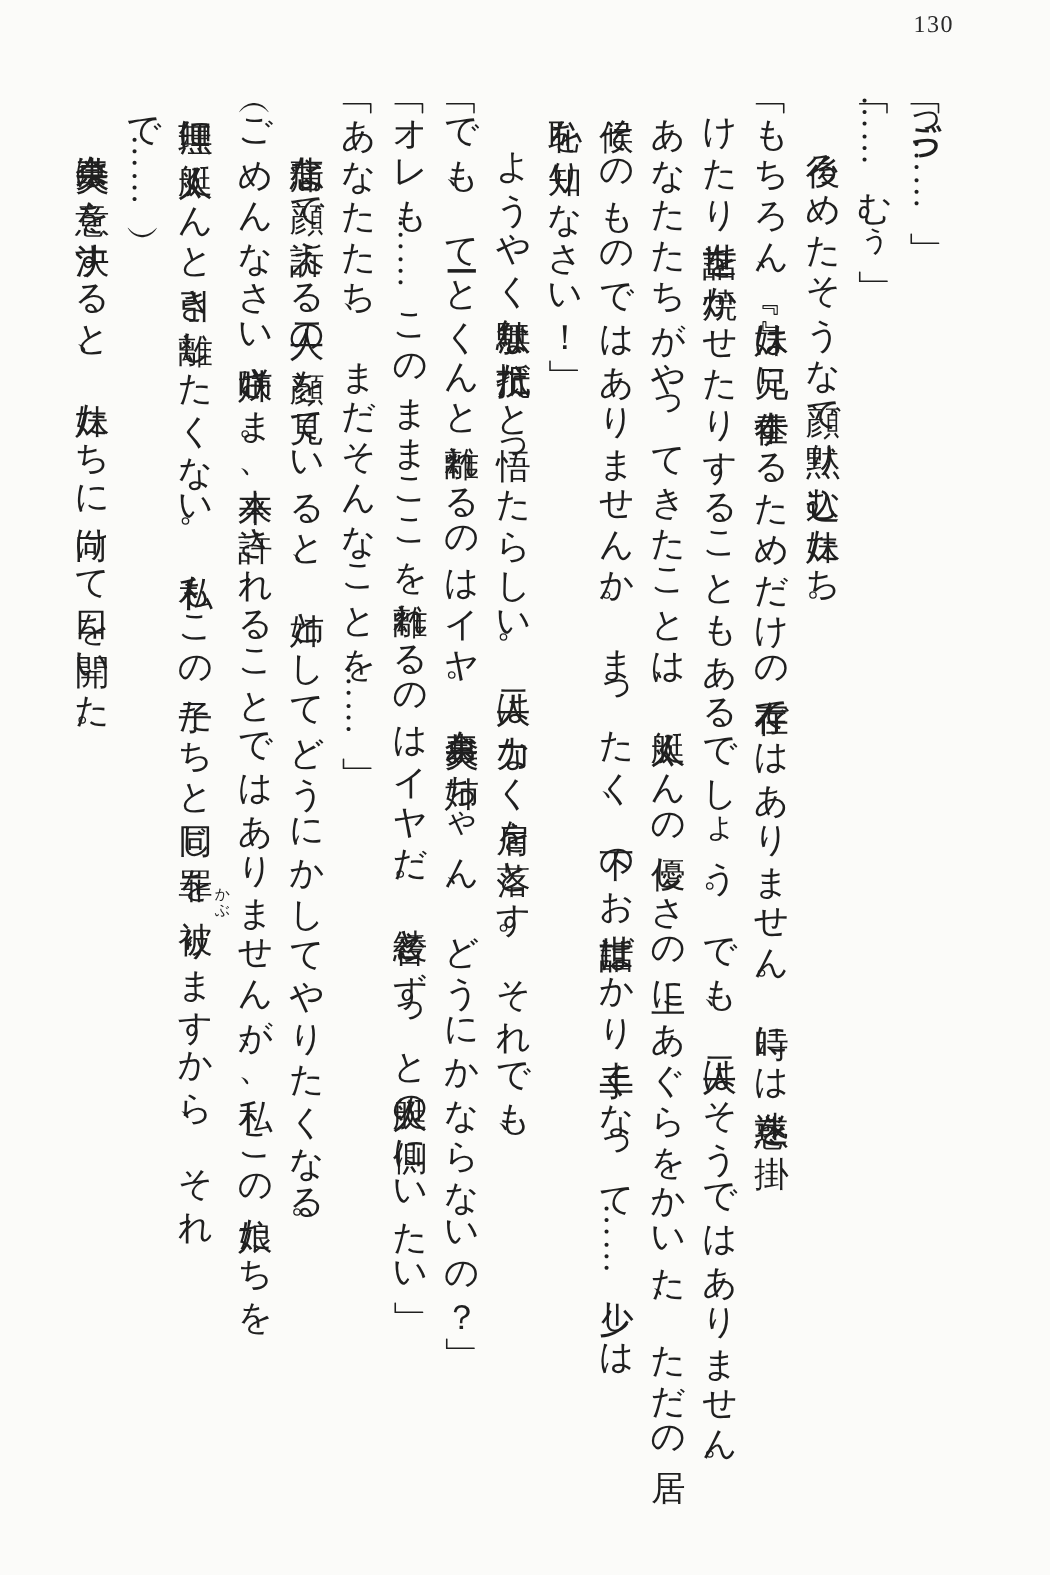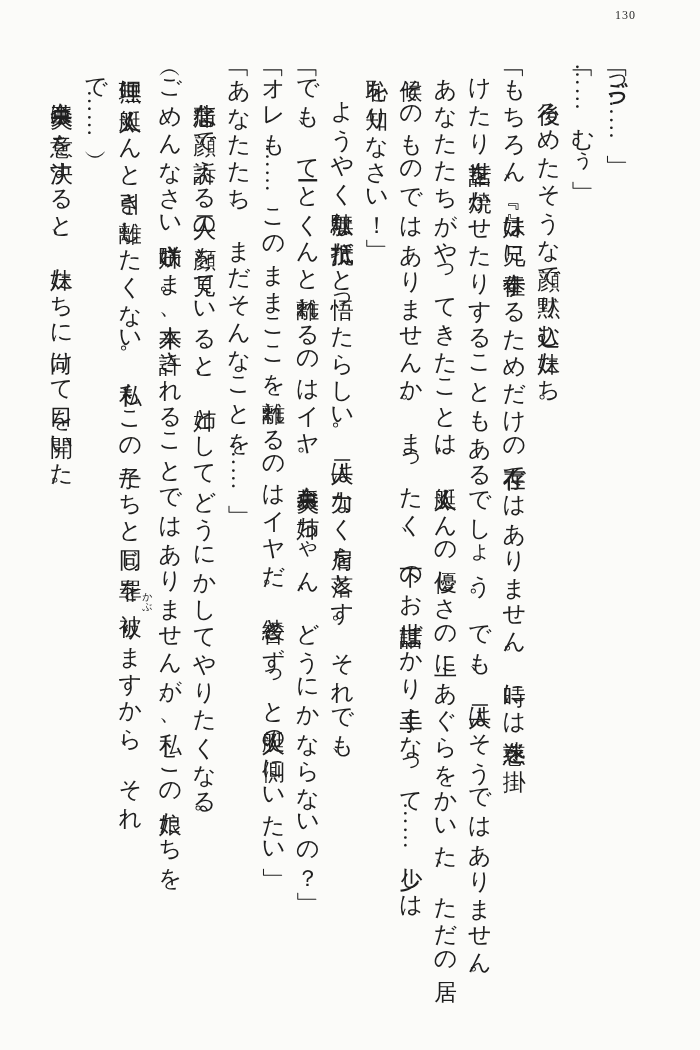--- a/index.html
+++ b/index.html
@@ -8,21 +8,21 @@
     background: #fbfbf9;
     color: #1f1f1f;
     font-family: "Liberation Serif", "DejaVu Serif", serif;
     position: relative;
     overflow: hidden;
   }
   .page-number {
     position: absolute;
     top: 8px;
     right: 64px;
-    font-size: 12px;
+    font-size: 16px;
     letter-spacing: 1px;
     color: #2a2a2a;
   }
   .text-area {
     position: absolute;
     top: 62px;
     right: 66px;
     height: 952px;
     writing-mode: vertical-rl;
     text-orientation: mixed;

